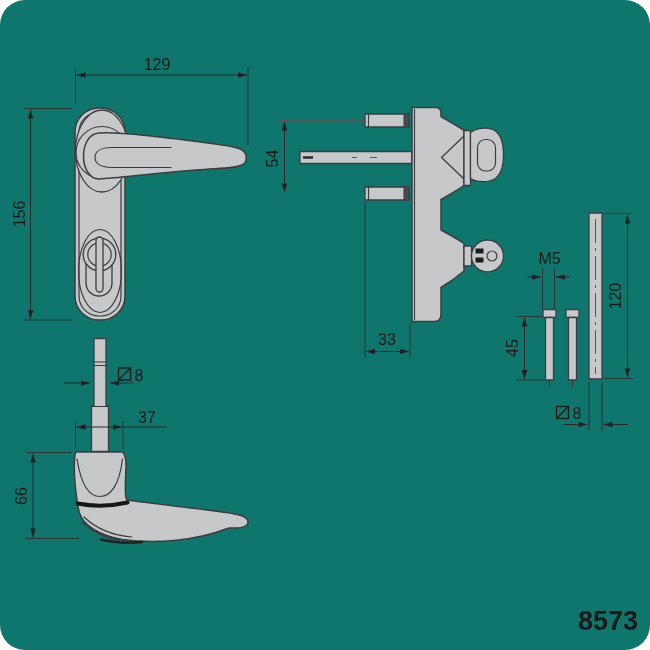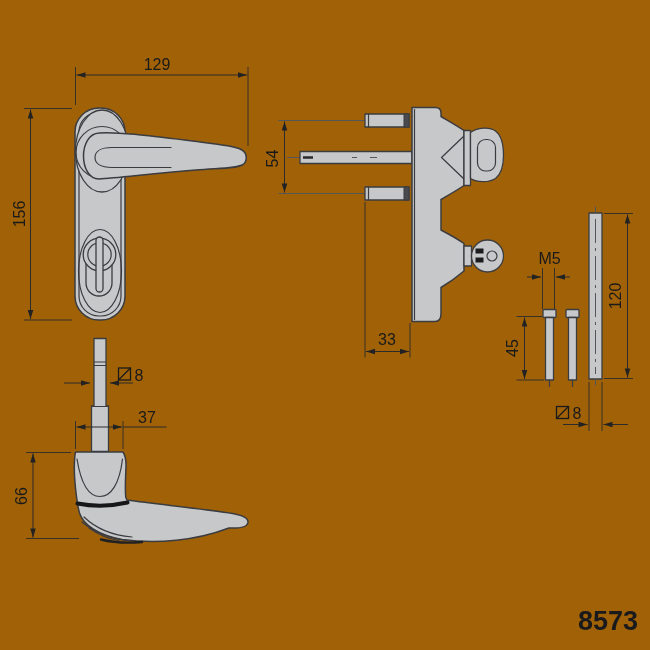--- a/index.html
+++ b/index.html
@@ -1,17 +1,17 @@
 <!DOCTYPE html>
 <html><head>
 <meta charset="utf-8">
 <style>
   html,body{margin:0;padding:0;background:#ffffff;}
-  .stage{position:relative;width:650px;height:650px;background:#a16207;overflow:hidden;
-         font-family:"Liberation Sans", sans-serif;}
+  .stage{position:relative;width:650px;height:650px;background:#0f766e;overflow:hidden;
+         font-family:"Liberation Sans", sans-serif;border-radius:25px;}
   svg{display:block}
   .part{fill:#c7c8ca;stroke:#3b3c40;stroke-width:1.5;stroke-linejoin:round;}
   .part2{fill:#c7c8ca;stroke:#3b3c40;stroke-width:1.3;stroke-linejoin:round;}
   .detail{fill:none;stroke:#3b3c40;stroke-width:1.2;stroke-linecap:round;}
   .detail-heavy{fill:none;stroke:#17171a;stroke-width:4;stroke-linecap:round;}
   .detail-mid{fill:none;stroke:#202023;stroke-width:2.4;stroke-linecap:round;}
   .dark{fill:#4a4a4e;stroke:#3b3c40;stroke-width:1;}
   .black{fill:#1c1c1e;stroke:none;}
   .dim{fill:none;stroke:#2b2b2b;stroke-width:1;}
   .ext{fill:none;stroke:#2b2b2b;stroke-width:0.9;}

